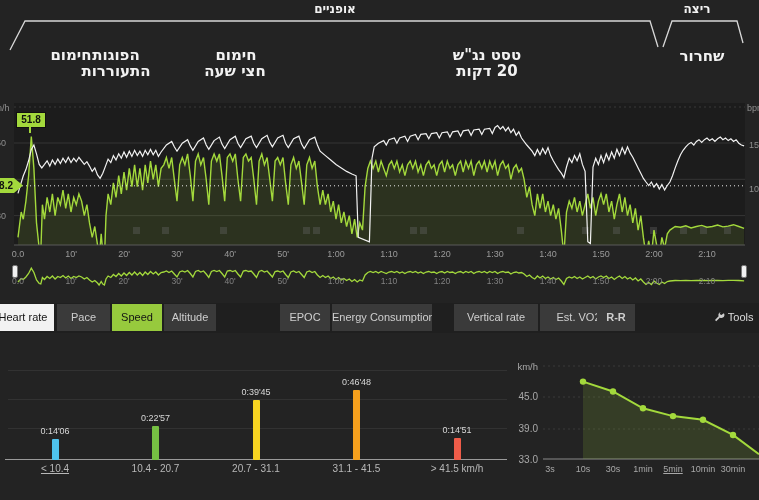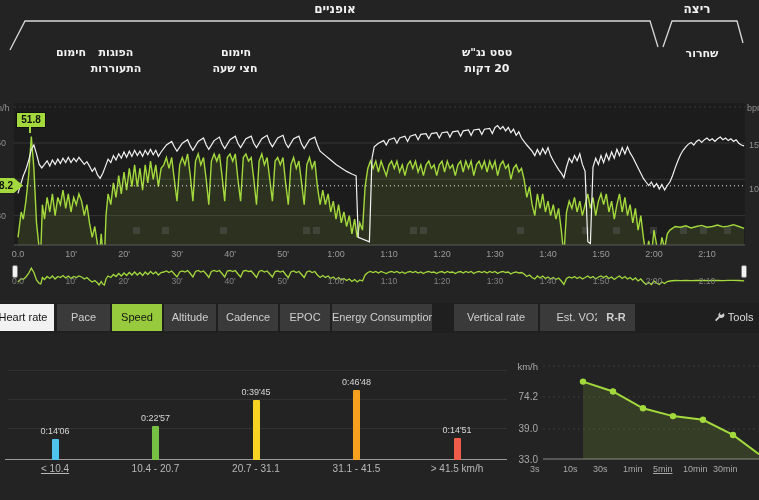--- a/index.html
+++ b/index.html
@@ -1,18 +1,18 @@
 <!DOCTYPE html>
 <html><head>
 <meta charset="utf-8">
 <style>
   html,body{margin:0;padding:0;background:#232323;}
   #app{position:relative;width:759px;height:500px;overflow:hidden;background:#232323;
        font-family:"Liberation Sans","DejaVu Sans",sans-serif;}
-  .heb{font-family:"DejaVu Sans",sans-serif;color:#f2f2f2;font-weight:bold;font-size:11px;
+  .heb{font-family:"DejaVu Sans",sans-serif;color:#f2f2f2;font-weight:bold;font-size:15px;
        position:absolute;transform:translateX(-50%);white-space:nowrap;direction:rtl;}
   .sec{font-size:12px;}
   .axlab{position:absolute;font-size:9px;color:#8f8f8f;white-space:nowrap;}
   .tick{position:absolute;font-size:9px;color:#9a9a9a;width:36px;margin-left:-18px;text-align:center;}
   .otick{position:absolute;font-size:8.5px;color:#828282;width:36px;margin-left:-18px;text-align:center;}
   #peak{position:absolute;left:16px;top:112px;width:28px;height:14px;background:#a3d93c;
         border:1px solid #101010;color:#111;font-size:10px;font-weight:bold;text-align:center;line-height:14px;}
   #peakstem{position:absolute;left:29px;top:127px;width:2px;height:6px;background:#a3d93c;}
   #avgmark{position:absolute;left:-18px;top:178px;width:41px;height:15px;background:#a3d93c;color:#111;
         font-size:10px;font-weight:bold;text-align:right;line-height:15px;padding-right:0;
@@ -25,21 +25,21 @@
        text-align:center;line-height:27px;white-space:nowrap;overflow:hidden;}
   .tab.white{background:#f2f2f2;color:#141414;}
   .tab.green{background:#97ca3d;color:#141414;}
   #tools{position:absolute;left:714px;top:304px;height:27px;line-height:27px;color:#dcdcdc;
          font-size:11px;white-space:nowrap;}
   .hgrid{position:absolute;left:8px;width:499px;height:1px;background:#323232;}
   .bar{position:absolute;width:7px;border-radius:1px;}
   .bartime{position:absolute;font-size:9px;color:#d8d8d8;width:60px;margin-left:-30px;text-align:center;}
   .zone{position:absolute;top:463px;font-size:10px;color:#b8b8b8;width:90px;margin-left:-45px;text-align:center;}
   .rylab{position:absolute;font-size:10px;color:#a8a8a8;width:30px;text-align:right;}
-  .rxlab{position:absolute;top:464px;font-size:9px;color:#a8a8a8;width:40px;margin-left:-20px;text-align:left;}
+  .rxlab{position:absolute;top:464px;font-size:9px;color:#a8a8a8;width:40px;margin-left:-20px;text-align:center;}
   svg{position:absolute;}
 </style>
 </head>
 <body>
 
 <div id="app">
 
   <svg style="left:0;top:0" width="759" height="100">
     <polyline points="10,50 25,21 650,21 658,47" fill="none" stroke="#d8d8d8" stroke-width="1.3"></polyline>
     <polyline points="663,47 672,21 737,21 743,43" fill="none" stroke="#d8d8d8" stroke-width="1.3"></polyline>
@@ -171,35 +171,34 @@
       <path d="M78.0,23.6 L108.0,33.5 L138.0,50.3 L168.0,58.1 L198.0,61.8 L228.0,76.9 L254.0,96.3" fill="none" stroke="#a3d93c" stroke-width="2"></path>
       <circle cx="78" cy="23.596000000000004" r="3.2" fill="#a3d93c"></circle>
       <circle cx="108" cy="33.533000000000015" r="3.2" fill="#a3d93c"></circle>
       <circle cx="138" cy="50.269000000000005" r="3.2" fill="#a3d93c"></circle>
       <circle cx="168" cy="58.113999999999976" r="3.2" fill="#a3d93c"></circle>
       <circle cx="198" cy="61.77499999999998" r="3.2" fill="#a3d93c"></circle>
       <circle cx="228" cy="76.94200000000001" r="3.2" fill="#a3d93c"></circle>
     </svg>
   <div class="rylab" style="left:508px;top:361px;font-size:9.5px">km/h</div>
   <div id="cur-labels">
-      <div class="rylab" style="left: 508px; top: 391.24px;">74.2</div>
+      <div class="rylab" style="left: 508px; top: 391.24px;">45.0</div>
       <div class="rylab" style="left: 508px; top: 422.62px;">39.0</div>
       <div class="rylab" style="left: 508px; top: 454px;">33.0</div>
       <div class="rxlab" style="left: 550px;">3s</div>
       <div class="rxlab" style="left: 583px;">10s</div>
       <div class="rxlab" style="left: 613px;">30s</div>
       <div class="rxlab" style="left: 643px;">1min</div>
       <div class="rxlab" style="left: 673px; text-decoration: underline;">5min</div>
       <div class="rxlab" style="left: 703px;">10min</div>
       <div class="rxlab" style="left: 733px;">30min</div>
     </div>
 
 <div class="tab white" style="left: -8px; width: 62px;">Heart rate</div>
     <div class="tab " style="left: 57px; width: 53px;">Pace</div>
     <div class="tab green" style="left: 112px; width: 50px;">Speed</div>
     <div class="tab " style="left: 164px; width: 52px;">Altitude</div>
-    <div class="tab " style="left: 218px; width: 60px;">Cadence</div>
     <div class="tab " style="left: 280px; width: 50px;">EPOC</div>
     <div class="tab " style="left: 332px; width: 100px;">Energy Consumption</div>
     <div class="tab " style="left: 454px; width: 84px;">Vertical rate</div>
     <div class="tab " style="left: 540px; width: 77px;">Est. VO2</div>
     <div class="tab " style="left: 597px; width: 38px; font-weight: bold;">R-R</div>
   </div>
 
 </body></html>

